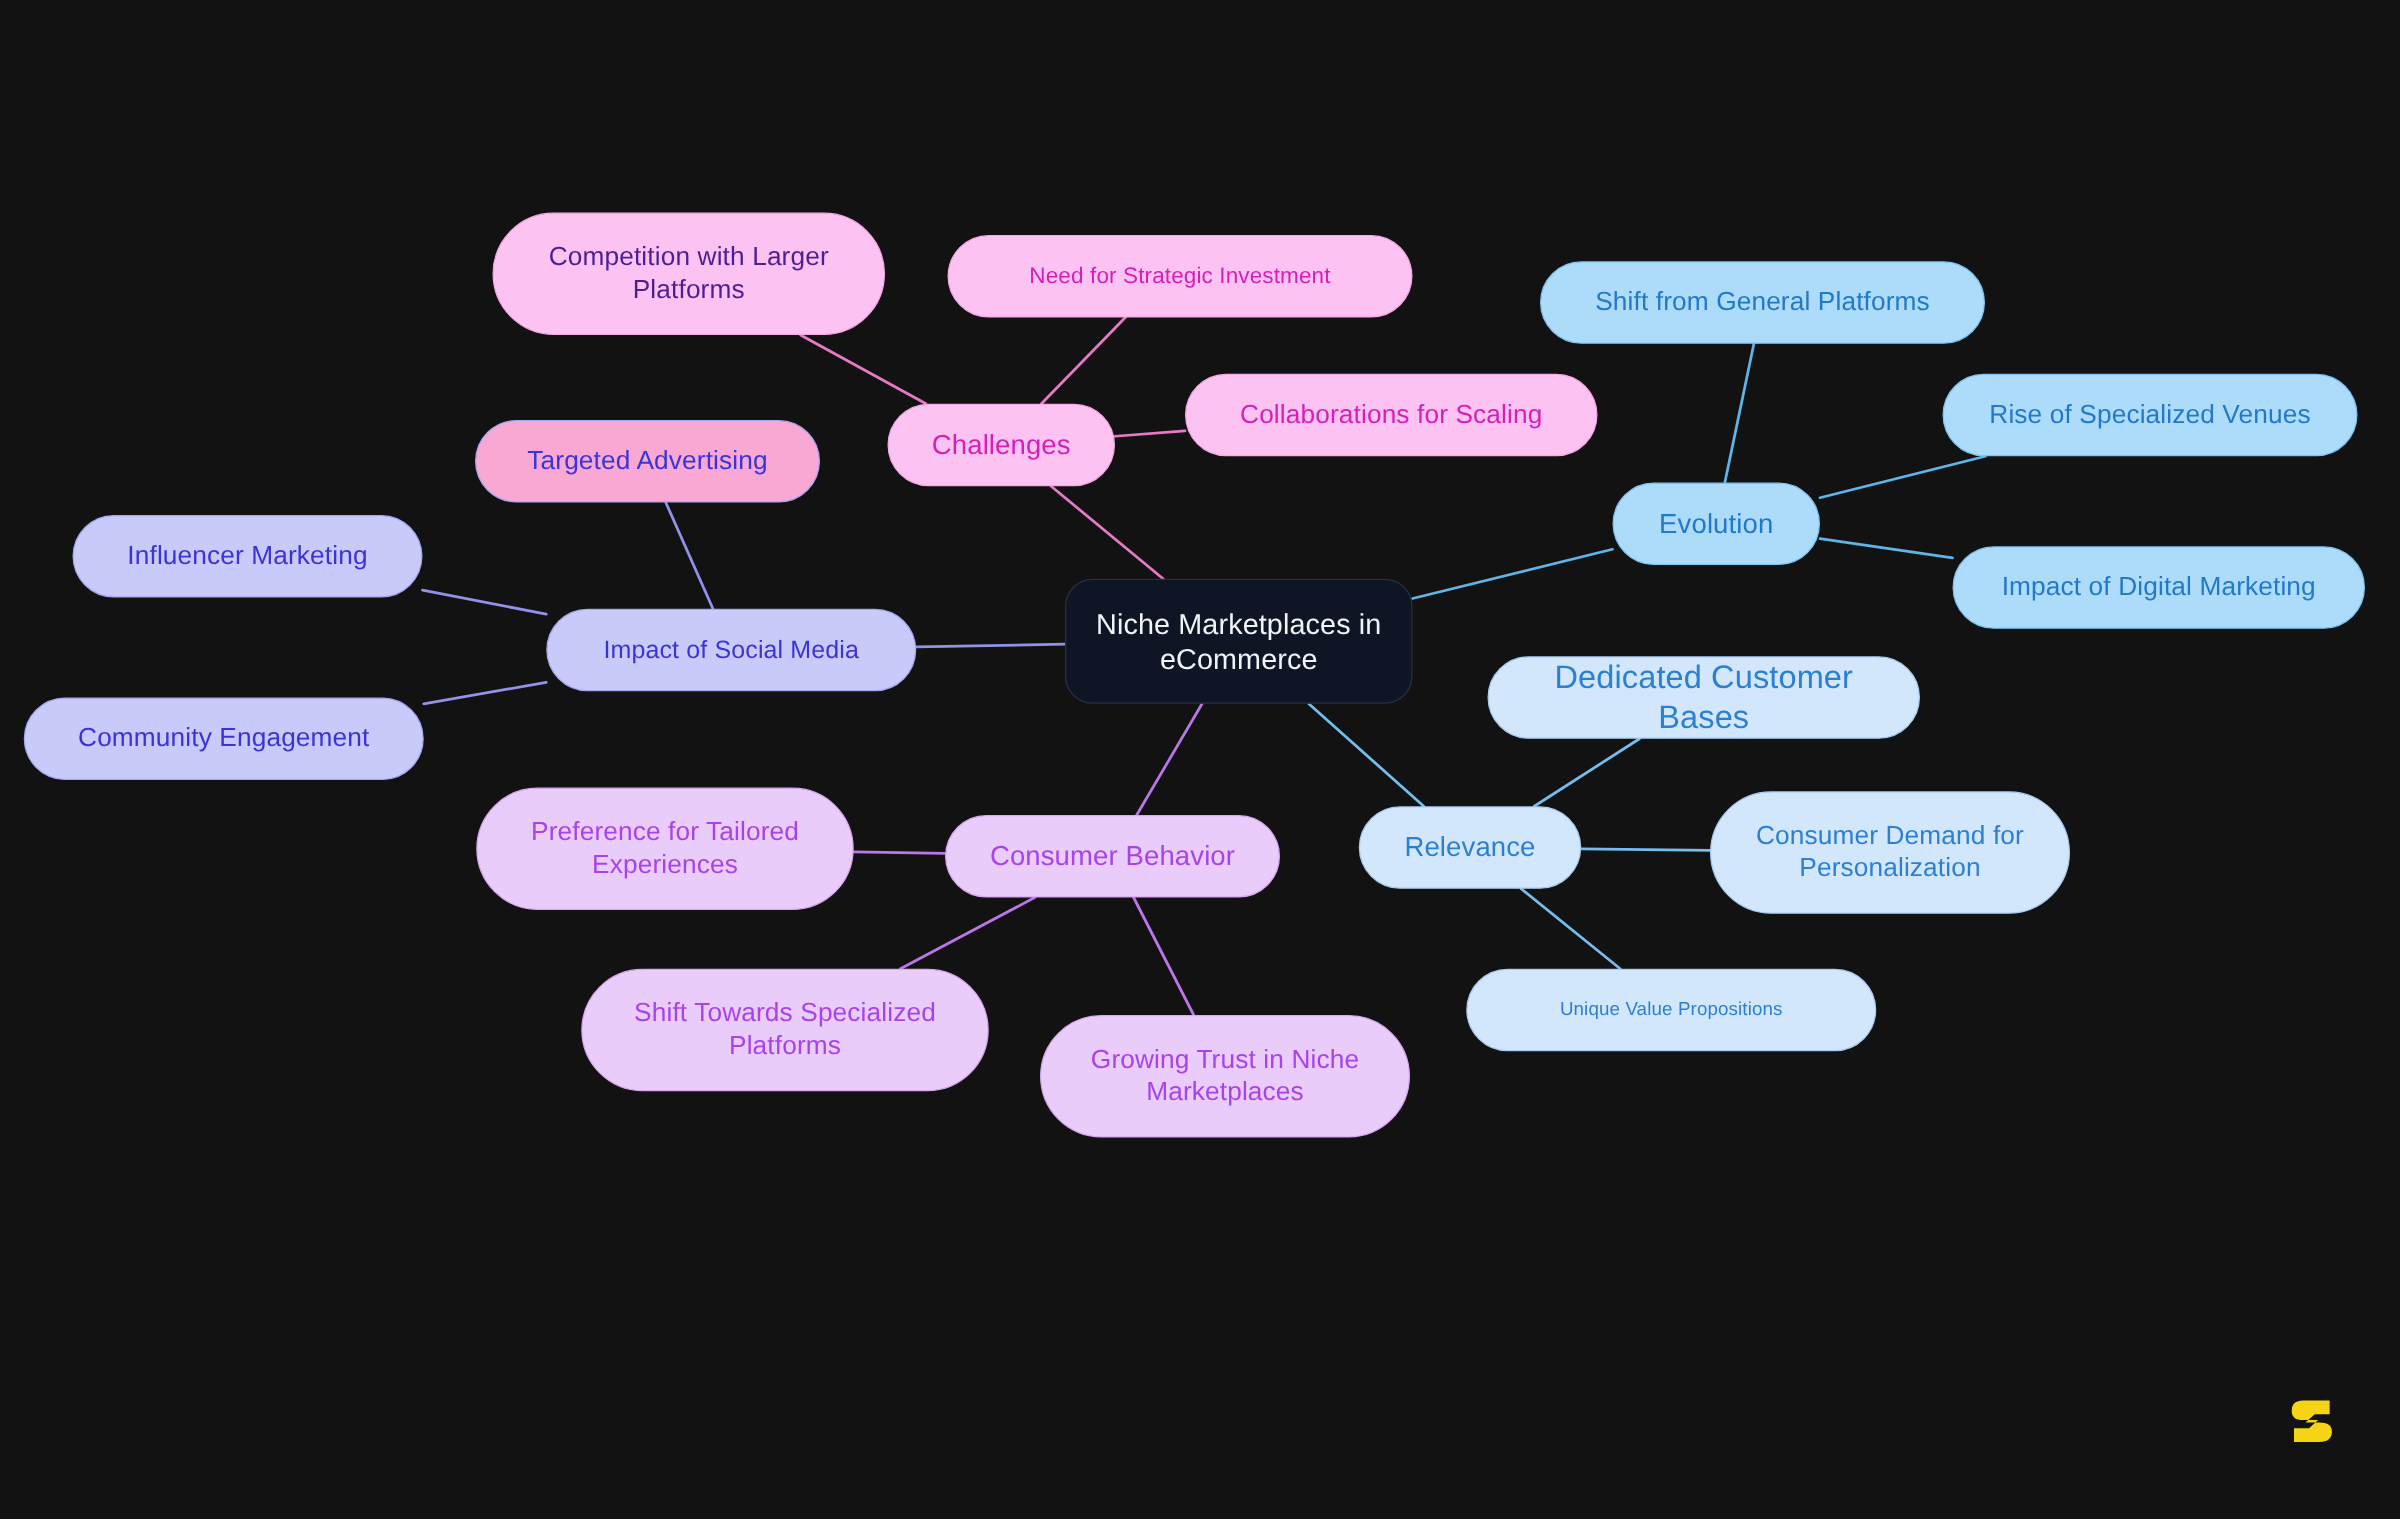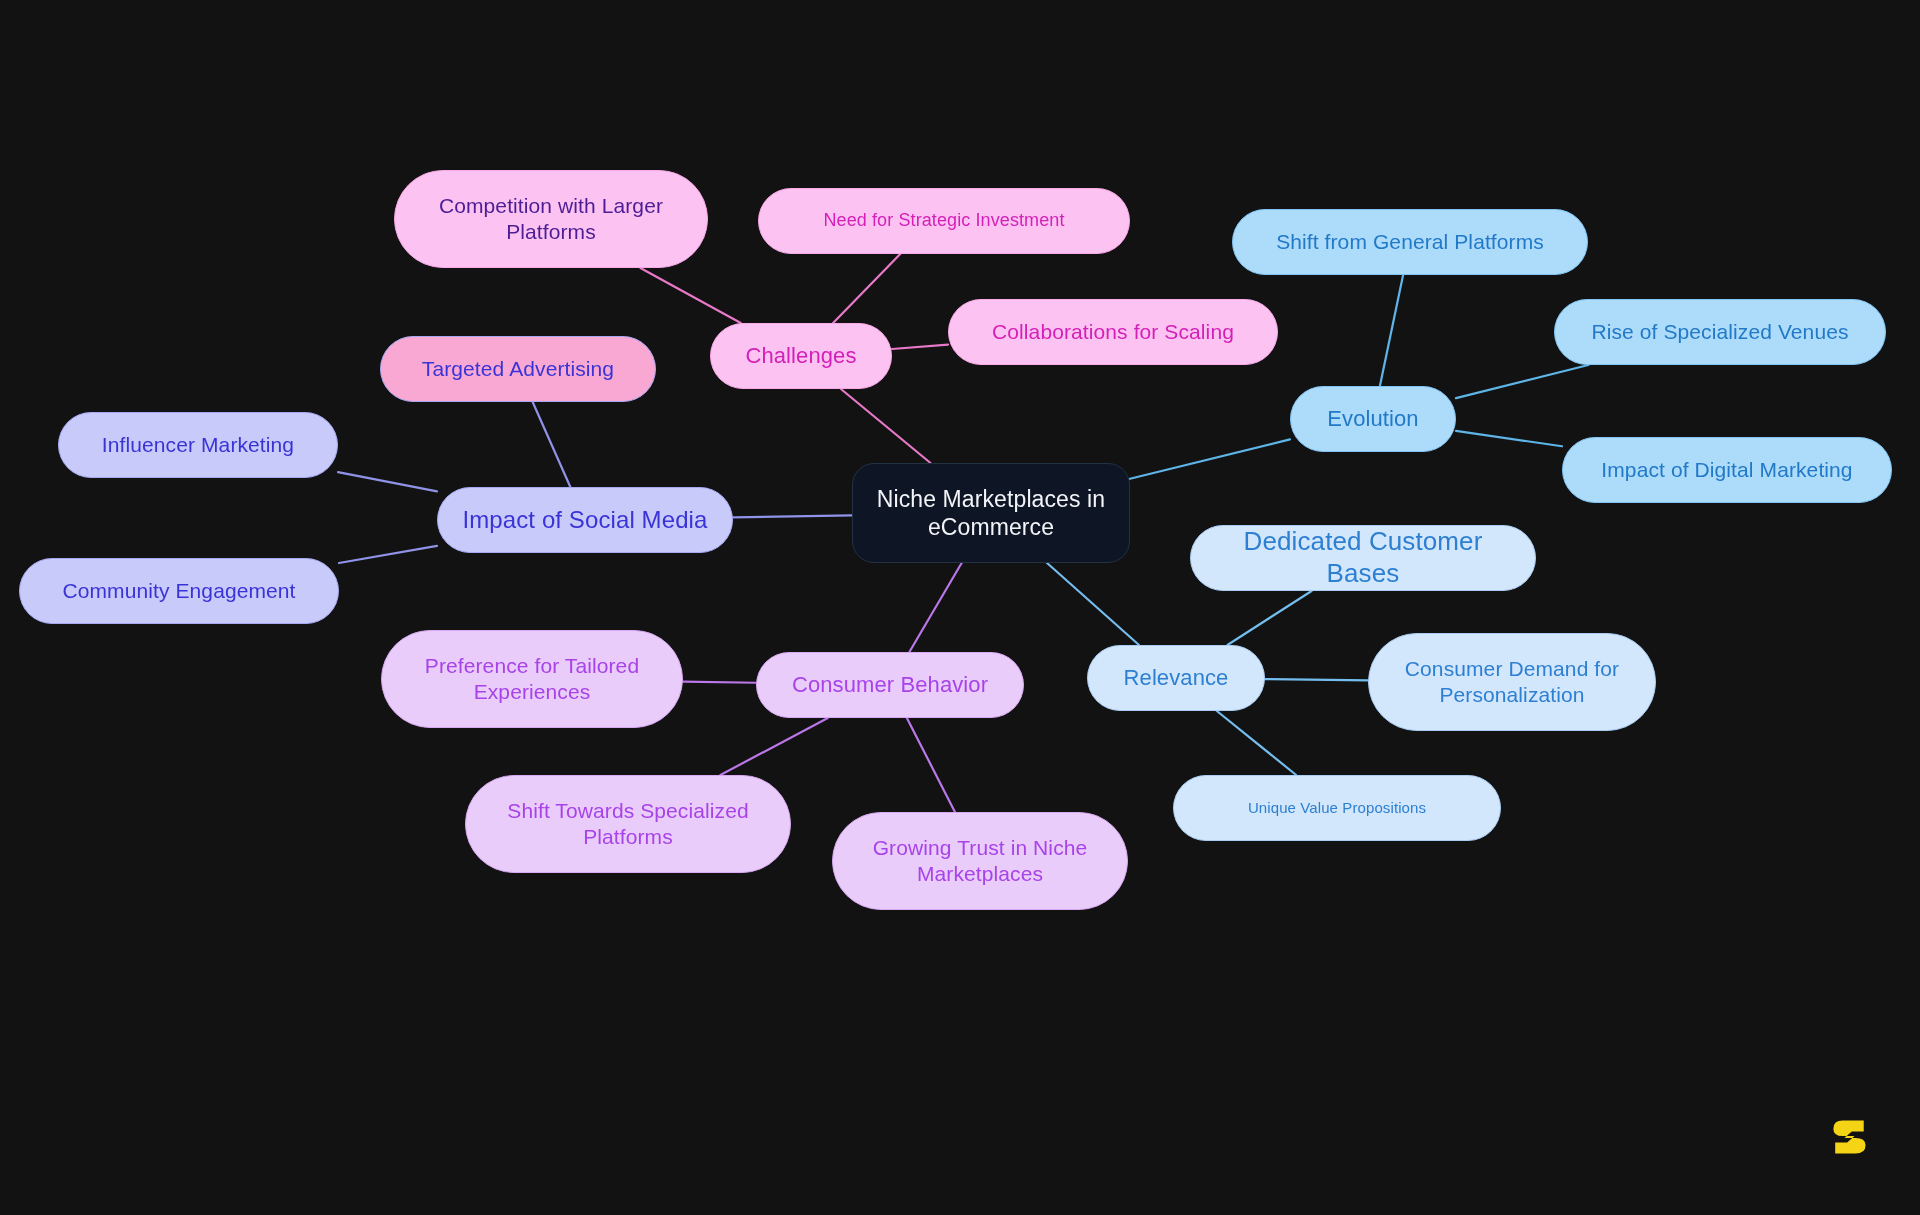--- a/index.html
+++ b/index.html
@@ -86,21 +86,21 @@
       <div class="node" style="left: 948px; top: 299px; width: 330px; height: 66px; background: rgb(252, 195, 242); border-color: rgb(249, 168, 232); color: rgb(212, 31, 184); font-size: 21px;">Collaborations for Scaling</div>
       <div class="node" style="left: 1290px; top: 386px; width: 166px; height: 66px; background: rgb(173, 220, 251); border-color: rgb(127, 196, 245); color: rgb(34, 121, 200); font-size: 22px;">Evolution</div>
       <div class="node" style="left: 1232px; top: 209px; width: 356px; height: 66px; background: rgb(173, 220, 251); border-color: rgb(127, 196, 245); color: rgb(34, 121, 200); font-size: 21px;">Shift from General Platforms</div>
       <div class="node" style="left: 1554px; top: 299px; width: 332px; height: 66px; background: rgb(173, 220, 251); border-color: rgb(127, 196, 245); color: rgb(34, 121, 200); font-size: 21px;">Rise of Specialized Venues</div>
       <div class="node" style="left: 1562px; top: 437px; width: 330px; height: 66px; background: rgb(173, 220, 251); border-color: rgb(127, 196, 245); color: rgb(34, 121, 200); font-size: 21px;">Impact of Digital Marketing</div>
       <div class="node" style="left: 1087px; top: 645px; width: 178px; height: 66px; background: rgb(211, 231, 252); border-color: rgb(169, 204, 242); color: rgb(44, 127, 209); font-size: 22px;">Relevance</div>
       <div class="node" style="left: 1190px; top: 525px; width: 346px; height: 66px; background: rgb(211, 231, 252); border-color: rgb(169, 204, 242); color: rgb(44, 127, 209); font-size: 26px;">Dedicated Customer Bases</div>
       <div class="node" style="left: 1368px; top: 633px; width: 288px; height: 98px; background: rgb(211, 231, 252); border-color: rgb(169, 204, 242); color: rgb(44, 127, 209); font-size: 21px;">Consumer Demand for
 Personalization</div>
       <div class="node" style="left: 1173px; top: 775px; width: 328px; height: 66px; background: rgb(211, 231, 252); border-color: rgb(169, 204, 242); color: rgb(44, 127, 209); font-size: 15px;">Unique Value Propositions</div>
-      <div class="node" style="left: 437px; top: 487px; width: 296px; height: 66px; background: rgb(200, 202, 250); border-color: rgb(166, 169, 242); color: rgb(58, 52, 214); font-size: 24px;">Impact of Social Media</div>
+      <div class="node" style="left: 437px; top: 487px; width: 296px; height: 66px; background: rgb(200, 202, 250); border-color: rgb(166, 169, 242); color: rgb(58, 52, 214); font-size: 20px;">Impact of Social Media</div>
       <div class="node" style="left: 380px; top: 336px; width: 276px; height: 66px; background: #f9a8d4; border-color: rgb(166, 169, 242); color: rgb(58, 52, 214); font-size: 21px;">Targeted Advertising</div>
       <div class="node" style="left: 58px; top: 412px; width: 280px; height: 66px; background: rgb(200, 202, 250); border-color: rgb(166, 169, 242); color: rgb(58, 52, 214); font-size: 21px;">Influencer Marketing</div>
       <div class="node" style="left: 19px; top: 558px; width: 320px; height: 66px; background: rgb(200, 202, 250); border-color: rgb(166, 169, 242); color: rgb(58, 52, 214); font-size: 21px;">Community Engagement</div>
       <div class="node" style="left: 756px; top: 652px; width: 268px; height: 66px; background: rgb(234, 204, 250); border-color: rgb(216, 168, 242); color: rgb(167, 67, 232); font-size: 22px;">Consumer Behavior</div>
       <div class="node" style="left: 381px; top: 630px; width: 302px; height: 98px; background: rgb(234, 204, 250); border-color: rgb(216, 168, 242); color: rgb(167, 67, 232); font-size: 21px;">Preference for Tailored
 Experiences</div>
       <div class="node" style="left: 465px; top: 775px; width: 326px; height: 98px; background: rgb(234, 204, 250); border-color: rgb(216, 168, 242); color: rgb(167, 67, 232); font-size: 21px;">Shift Towards Specialized
 Platforms</div>
       <div class="node" style="left: 832px; top: 812px; width: 296px; height: 98px; background: rgb(234, 204, 250); border-color: rgb(216, 168, 242); color: rgb(167, 67, 232); font-size: 21px;">Growing Trust in Niche
 Marketplaces</div>

